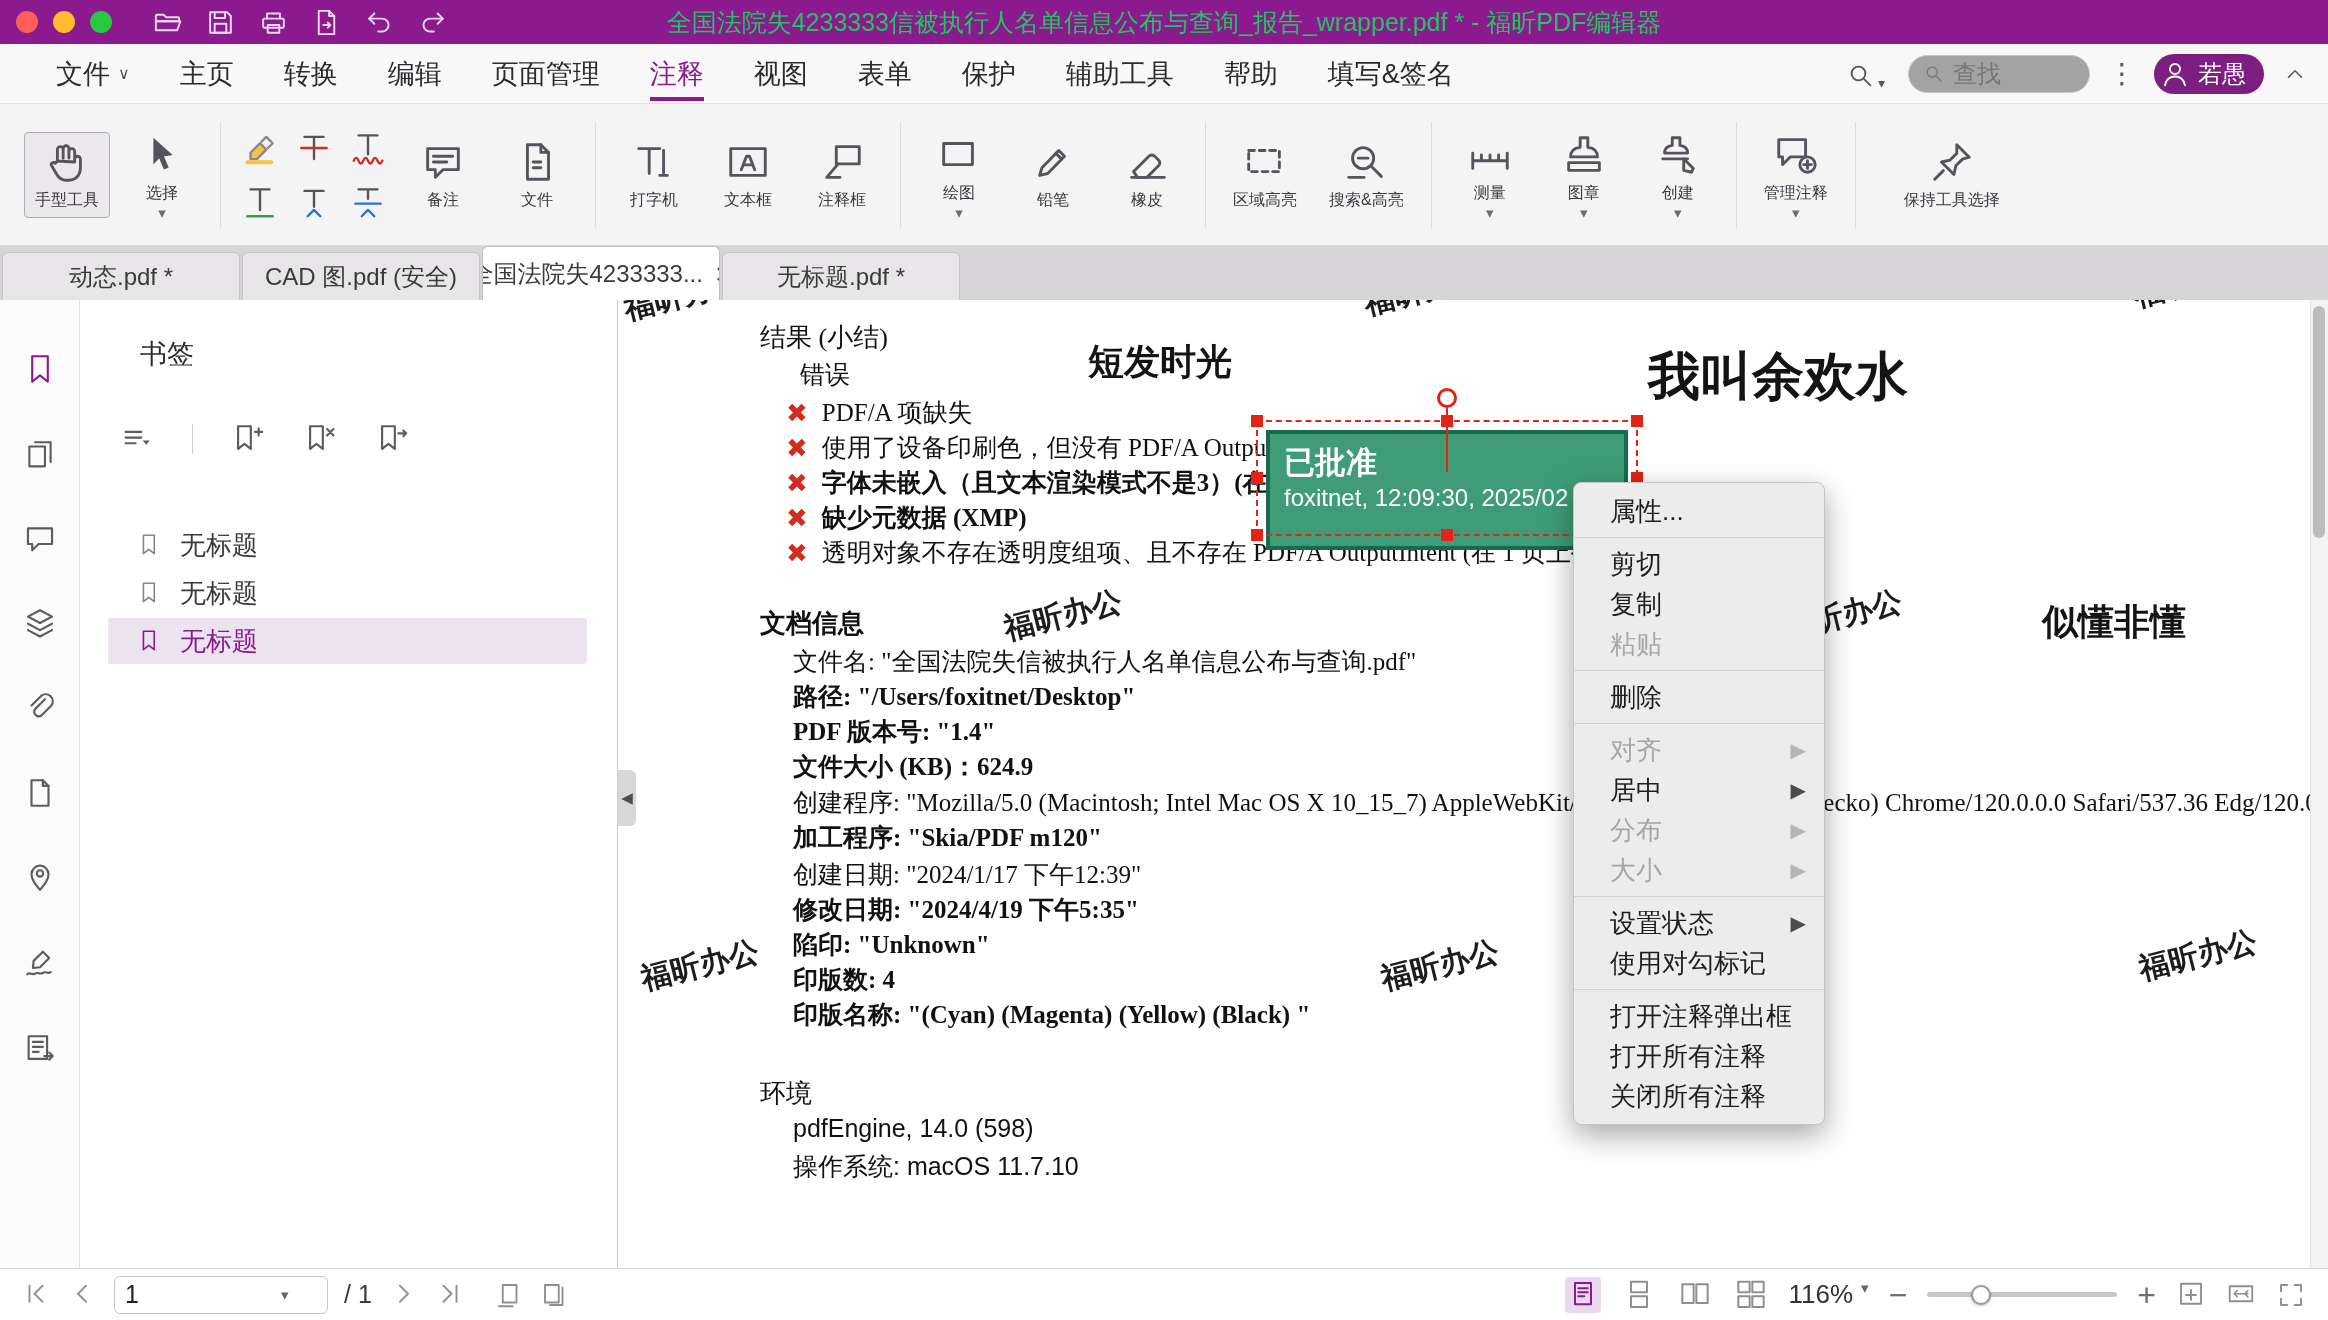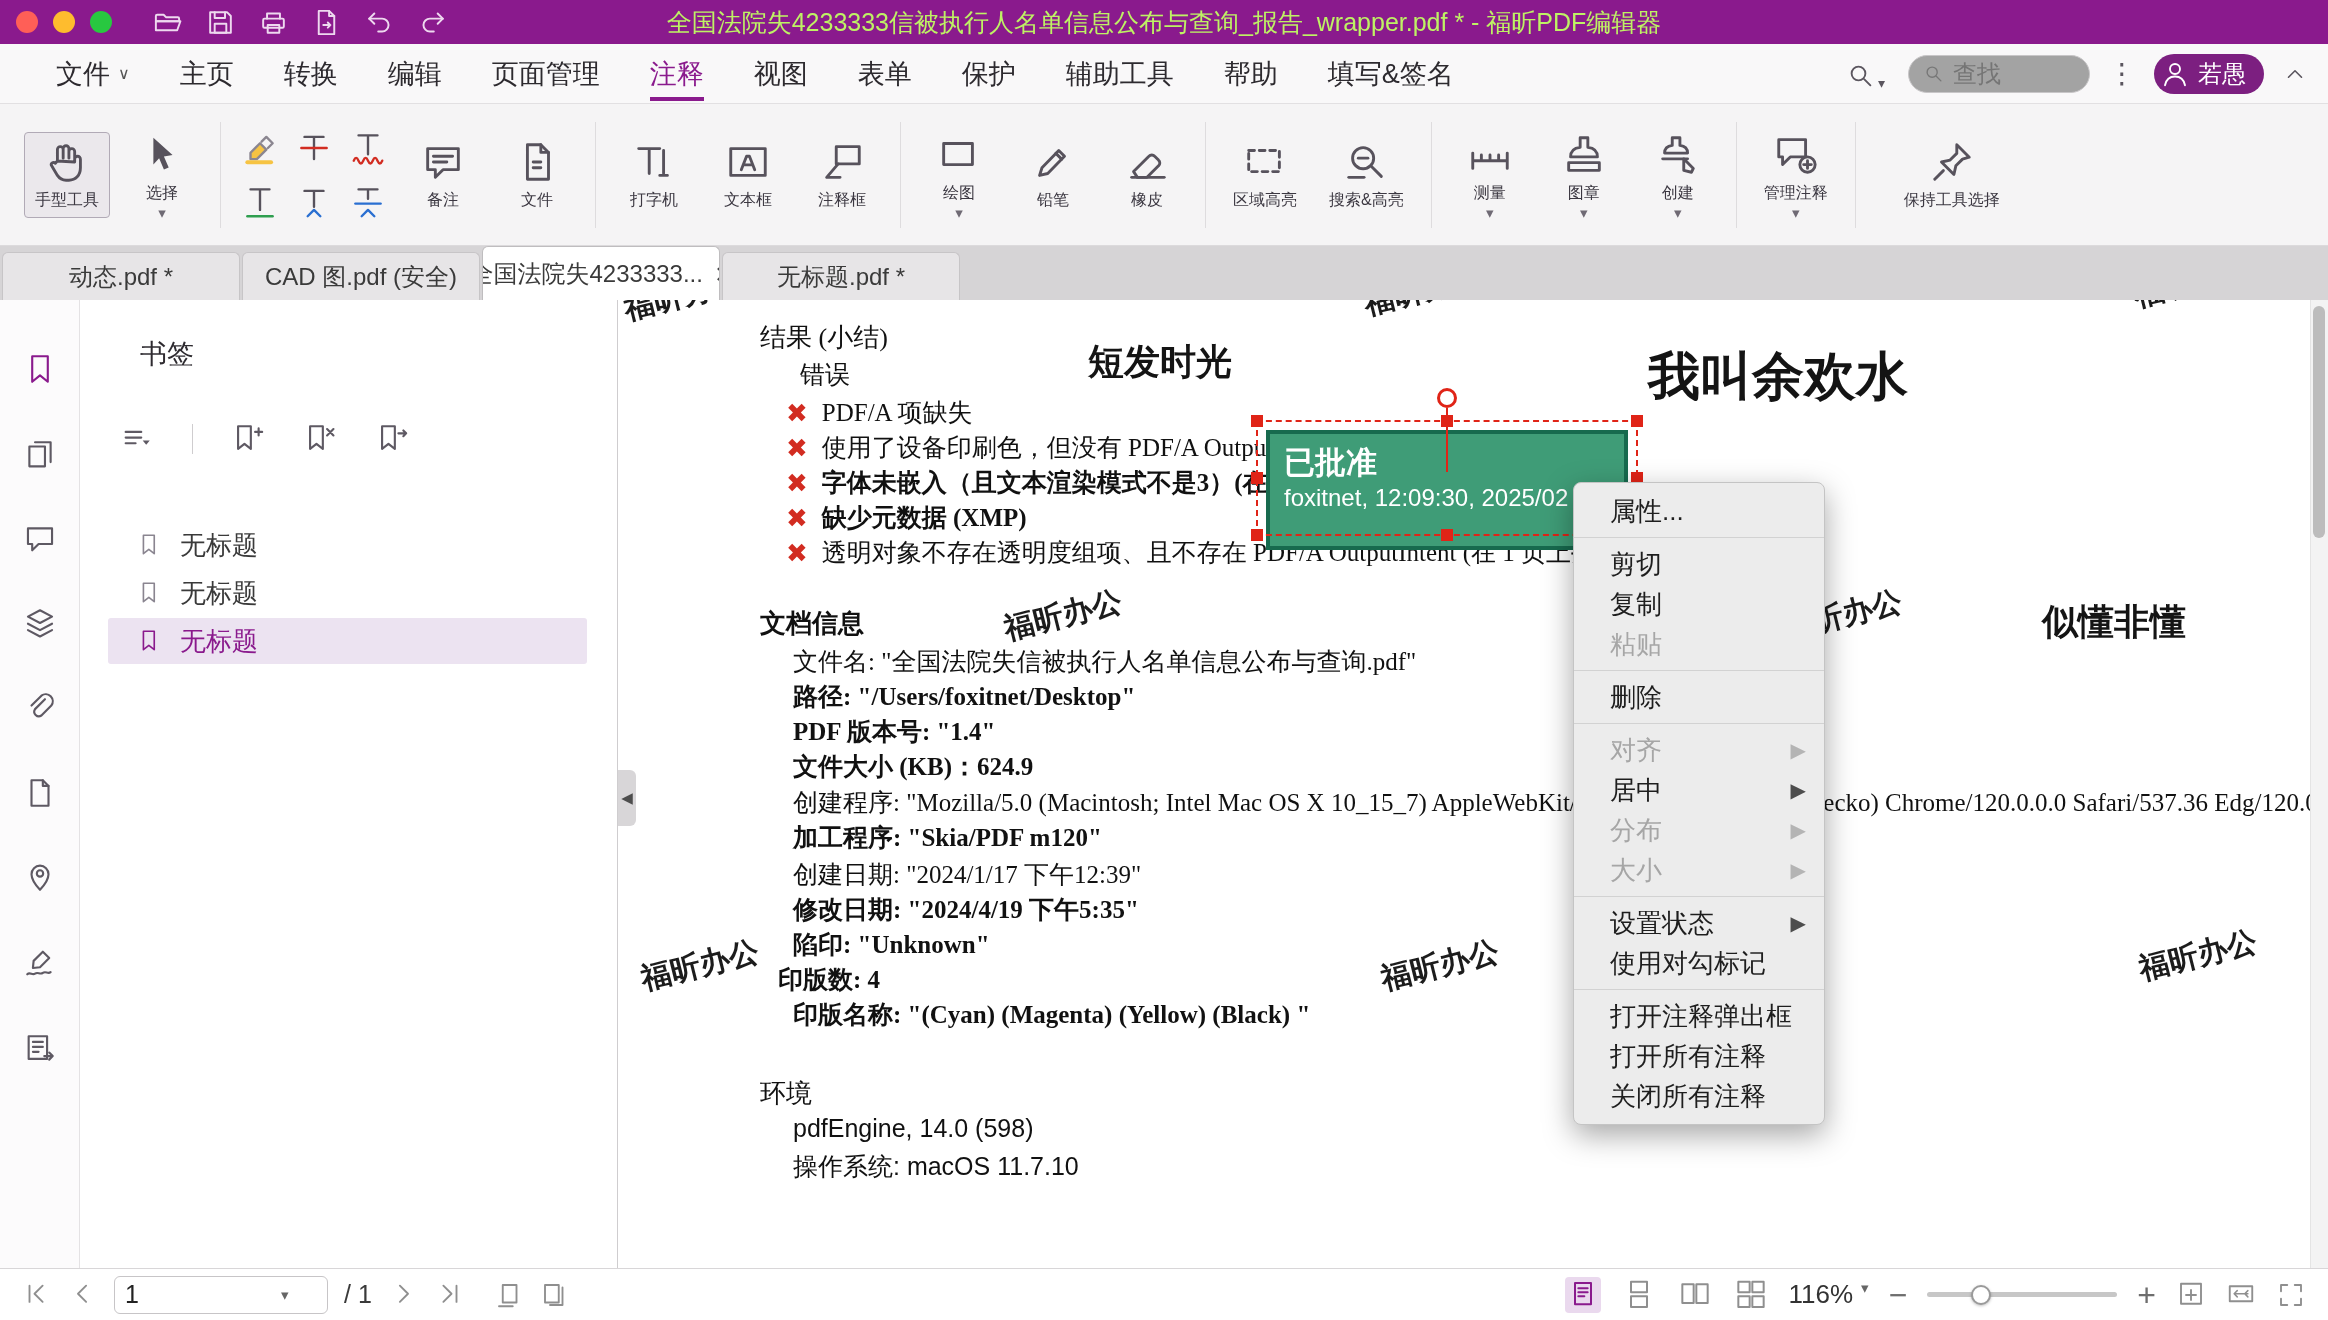--- a/index.html
+++ b/index.html
@@ -6,21 +6,21 @@
   html,body{width:2328px;height:1320px;overflow:hidden;background:#fff;}
   .app{position:relative;width:2328px;height:1320px;background:#fff;}
 
   
   .titlebar{height:44px;background:#8a1a8d;display:flex;align-items:center;padding:0 16px;position:relative;}
   .traffic{display:flex;gap:15px;margin-right:40px;}
   .light{width:22px;height:22px;border-radius:50%;}
   .light.red{background:#ff5f57}.light.yellow{background:#febc2e}.light.green{background:#28c840}
   .tb-icons{display:flex;gap:22px;align-items:center;}
   .tb-icon{width:31px;height:31px;color:#eed9ef;}
-  .tb-title{position:absolute;left:50%;transform:translateX(-50%);color:#bef264;font-size:25px;white-space:nowrap;}
+  .tb-title{position:absolute;left:50%;transform:translateX(-50%);color:#22c55e;font-size:25px;white-space:nowrap;}
 
   
   .menubar{height:60px;background:#f9f8f9;display:flex;align-items:center;padding:0 20px 0 56px;border-bottom:1px solid #e2e0e2;}
   .menu-items{display:flex;gap:50px;align-items:center;height:100%;}
   .menu-item{font-size:27px;color:#2d2a2f;display:flex;align-items:center;gap:8px;height:100%;position:relative;white-space:nowrap;cursor:default;}
   .menu-item.active{color:#8a1a8d;}
   .menu-item.active::after{content:"";position:absolute;left:0;right:0;bottom:2px;height:4px;background:#8a1a8d;}
   .mcaret{font-size:16px;color:#555;}
   .menubar-right{margin-left:auto;display:flex;align-items:center;gap:18px;}
   .advfind{display:flex;align-items:flex-end;gap:2px;width:44px;height:34px;color:#5b565f;}
@@ -617,21 +617,21 @@
       <span class="abs pdf-text pdf-h pdf-b" style="left:142px;top:306px">文档信息</span>
       <span class="abs pdf-text" style="left:175px;top:345px">文件名: "全国法院失信被执行人名单信息公布与查询.pdf"</span>
       <span class="abs pdf-text pdf-b" style="left:175px;top:380px">路径: "/Users/foxitnet/Desktop"</span>
       <span class="abs pdf-text pdf-b" style="left:175px;top:415px">PDF 版本号: "1.4"</span>
       <span class="abs pdf-text pdf-b" style="left:175px;top:450px">文件大小 (KB)：624.9</span>
       <span class="abs pdf-text" style="left:175px;top:486px">创建程序: "Mozilla/5.0 (Macintosh; Intel Mac OS X 10_15_7) AppleWebKit/537.36 (KHTML, like Gecko) Chrome/120.0.0.0 Safari/537.36 Edg/120.0.0.0"</span>
       <span class="abs pdf-text pdf-b" style="left:175px;top:521px">加工程序: "Skia/PDF m120"</span>
       <span class="abs pdf-text" style="left:175px;top:558px">创建日期: "2024/1/17 下午12:39"</span>
       <span class="abs pdf-text pdf-b" style="left:175px;top:593px">修改日期: "2024/4/19 下午5:35"</span>
       <span class="abs pdf-text pdf-b" style="left:175px;top:628px">陷印: "Unknown"</span>
-      <span class="abs pdf-text pdf-b" style="left:160px;top:663px">印版数: 4</span>
+      <span class="abs pdf-text pdf-b" style="left:175px;top:663px">印版数: 4</span>
       <span class="abs pdf-text pdf-b" style="left:175px;top:698px">印版名称: "(Cyan) (Magenta) (Yellow) (Black) "</span>
 
       <span class="abs pdf-text pdf-h" style="left:142px;top:776px">环境</span>
       <span class="abs pdf-text" style="left:175px;top:814px;font-family:'Liberation Sans','DejaVu Sans',sans-serif">pdfEngine, 14.0 (598)</span>
       <span class="abs pdf-text" style="left:175px;top:850px;font-family:'Liberation Sans','DejaVu Sans',sans-serif">操作系统:  macOS 11.7.10</span>
 
       <div class="abs stampbox" style="left:648px;top:130px;width:362px;height:120px;">
         <div class="stamp-title">已批准</div>
         <div class="stamp-sub">foxitnet, 12:09:30, 2025/02</div>
       </div>

